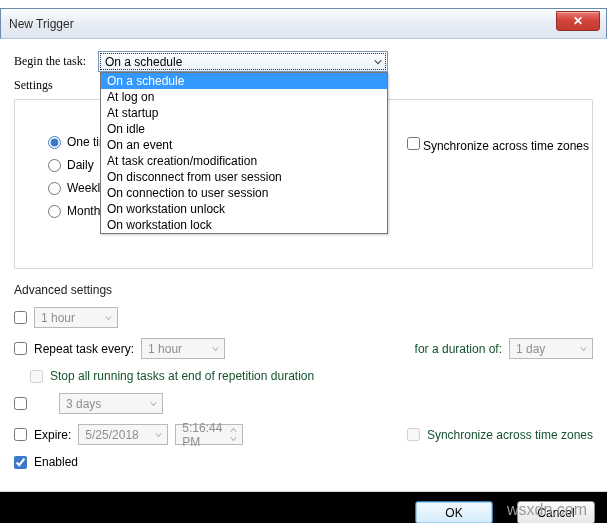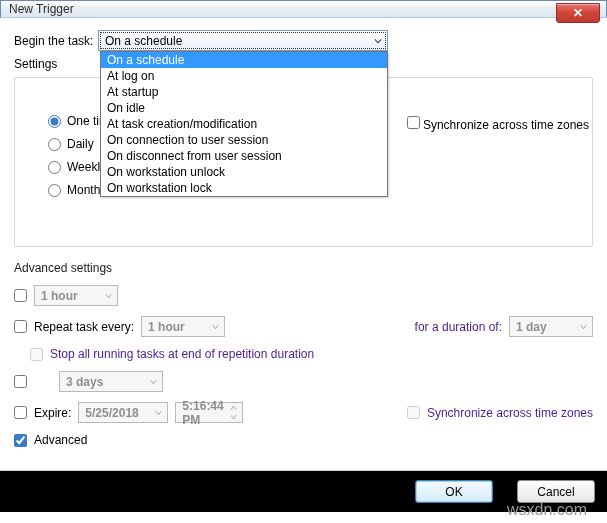--- a/index.html
+++ b/index.html
@@ -1,46 +1,46 @@
 <!DOCTYPE html>
 <html><head>
 <meta charset="utf-8">
 <style>
 * { box-sizing: border-box; font-family: "Segoe UI", Tahoma, sans-serif; font-size: 12px; }
 body { margin: 0; background: #fff; width: 607px; height: 523px; overflow: hidden; }
 
-.titlebar { height: 18px; background: linear-gradient(#fdfefe,#e9eef5 45%,#dde6f1); border: 1px solid #6b8aae; border-bottom: 1px solid #b7c7da; display: flex; align-items: center; padding: 0 4px 0 8px; position: relative; }
+.titlebar { height: 31px; background: linear-gradient(#fdfefe,#e9eef5 45%,#dde6f1); border: 1px solid #6b8aae; border-bottom: 1px solid #b7c7da; display: flex; align-items: center; padding: 0 4px 0 8px; position: relative; margin-top: 8px; }
 .titlebar .title { color: #2b2b2b; }
 .closebtn { position: absolute; right: 6px; top: 2px; width: 44px; height: 20px; background: linear-gradient(#e67a72,#d1453b 45%,#c33a30); border: 1px solid #8e2e27; border-radius: 0 0 3px 3px; display:flex;align-items:center;justify-content:center; color:#fff; font-weight:bold; font-size:11px; box-shadow: inset 0 1px 0 rgba(255,255,255,.4); }
 
 .content { padding: 12px 14px 10px 14px; position: relative; height: 452px; }
 
 .row { display:flex; align-items:center; margin-bottom: 6px; }
-.lbl { width: 84px; color:#000; }
+.lbl { width: 84px; color:#000;font-family:Liberation Serif, serif; }
 
 .combo { position:relative; flex:0 0 290px; height:21px; border:1px solid #7a9ac2; background:linear-gradient(#fff,#e9f0f8); display:flex; align-items:center; padding:0 18px 0 6px; color:#000; }
 .combo .arrow { position:absolute; right:2px; top:2px; width:15px; height:15px; display:flex;align-items:center;justify-content:center; }
 .combo .arrow svg { width:8px;height:8px; }
 .combo.highlight { outline:1px dotted #333; outline-offset:-3px; }
 
 .dropdown { position:absolute; left: 100px; top: 33px; width: 288px; background:#fff; border:1px solid #767676; z-index: 50; box-shadow: 1px 1px 2px rgba(0,0,0,.2); }
 .dropdown .opt { padding:1px 6px; color:#000; }
 .dropdown .opt.sel { background:#3399ff; color:#fff; }
 
 .groupbox { border:1px solid #d7d7d7; border-radius:2px; padding:10px 12px 32px 12px; margin-top:4px; position:relative; height:170px; }
 .sync { position:absolute; right: 18px; top: 98px; color:#000; }
 .radio-col { position:absolute; left: 48px; top: 96px; display:flex; flex-direction:column; gap:9px; }
 .radline { display:flex; align-items:center; gap:6px; color:#000; }
 input[type=radio], input[type=checkbox] { margin:0; width:13px; height:13px; accent-color:#3b78c7; }
 
 .sect { margin-top: 14px; color:#1a1a1a; }
 .adv { margin-top: 10px; display:flex; flex-direction:column; gap:10px; }
 .advrow { display:flex; align-items:center; gap:7px; }
-.dis { color:#4c1d95; }
-.spinbox, .smallcombo { height:21px; border:1px solid #b9b9b9; background:#fff; display:flex; align-items:center; padding:0 18px 0 6px; position:relative; color:#4a4a4a;font-weight:bold; }
+.dis { color:#14532d; }
+.spinbox, .smallcombo { height:21px; border:1px solid #b9b9b9; background:#fff; display:flex; align-items:center; padding:0 18px 0 6px; position:relative; color:#4a4a4a; }
 .smallcombo.dis, .spinbox.dis { color:#8f8f8f; background:#f6f6f6; }
 .smallcombo .ar, .spinbox .ar { position:absolute; right:2px; top:2px; width:14px; height:15px; display:flex;align-items:center;justify-content:center; }
 .spinbox .spins { position:absolute; right:1px; top:1px; width:15px; height:17px; display:flex; flex-direction:column; }
 .spinbox .spins div { flex:1; display:flex;align-items:center;justify-content:center; }
 svg.tri { width:7px; height:6px; }
 
 .footer { height:42px; border-top:1px solid #d7d7d7; background:#000000; display:flex; align-items:center; justify-content:flex-end; gap:24px; padding:0 12px; }
 .btn { width:78px; height:23px; border:1px solid #8a8a8a; background:linear-gradient(#fdfdfd,#e6e6e6); border-radius:3px; display:flex;align-items:center;justify-content:center; color:#000; }
 .btn.default { border:1px solid #3c7fb1; box-shadow: 0 0 0 1px #a3d1ef inset; background:linear-gradient(#f4fafe,#d4ecfb); }
 
@@ -73,23 +73,24 @@
 
   <div class="row">
     <span class="lbl">Settings</span>
   </div>
 
   <div class="dropdown">
     <div class="opt sel">On a schedule</div>
     <div class="opt">At log on</div>
     <div class="opt">At startup</div>
     <div class="opt">On idle</div>
+    <div class="opt">On an event</div>
     <div class="opt">At task creation/modification</div>
+    <div class="opt">On disconnect from user session</div>
     <div class="opt">On connection to user session</div>
-    <div class="opt">On disconnect from user session</div>
     <div class="opt">On workstation unlock</div>
     <div class="opt">On workstation lock</div>
   </div>
 
   <div class="groupbox"></div>
 
   <div class="radio-col">
     <label class="radline">
       <input type="radio" name="sched" checked="" style="">
       <span>One time</span>
@@ -196,21 +197,21 @@
             </div>
         </div>
       </div>
       <span style="flex:1"></span>
       <input type="checkbox" disabled="" style="">
       <span class="dis">Synchronize across time zones</span>
     </div>
 
     <div class="advrow">
       <input type="checkbox" checked="" style="">
-      <span>Advanced</span>
+      <span>Enabled</span>
     </div>
 
   </div>
 </div>
 
 <div class="footer">
   <div class="btn default">
       <span>OK</span>
     </div>
   <div class="btn">

